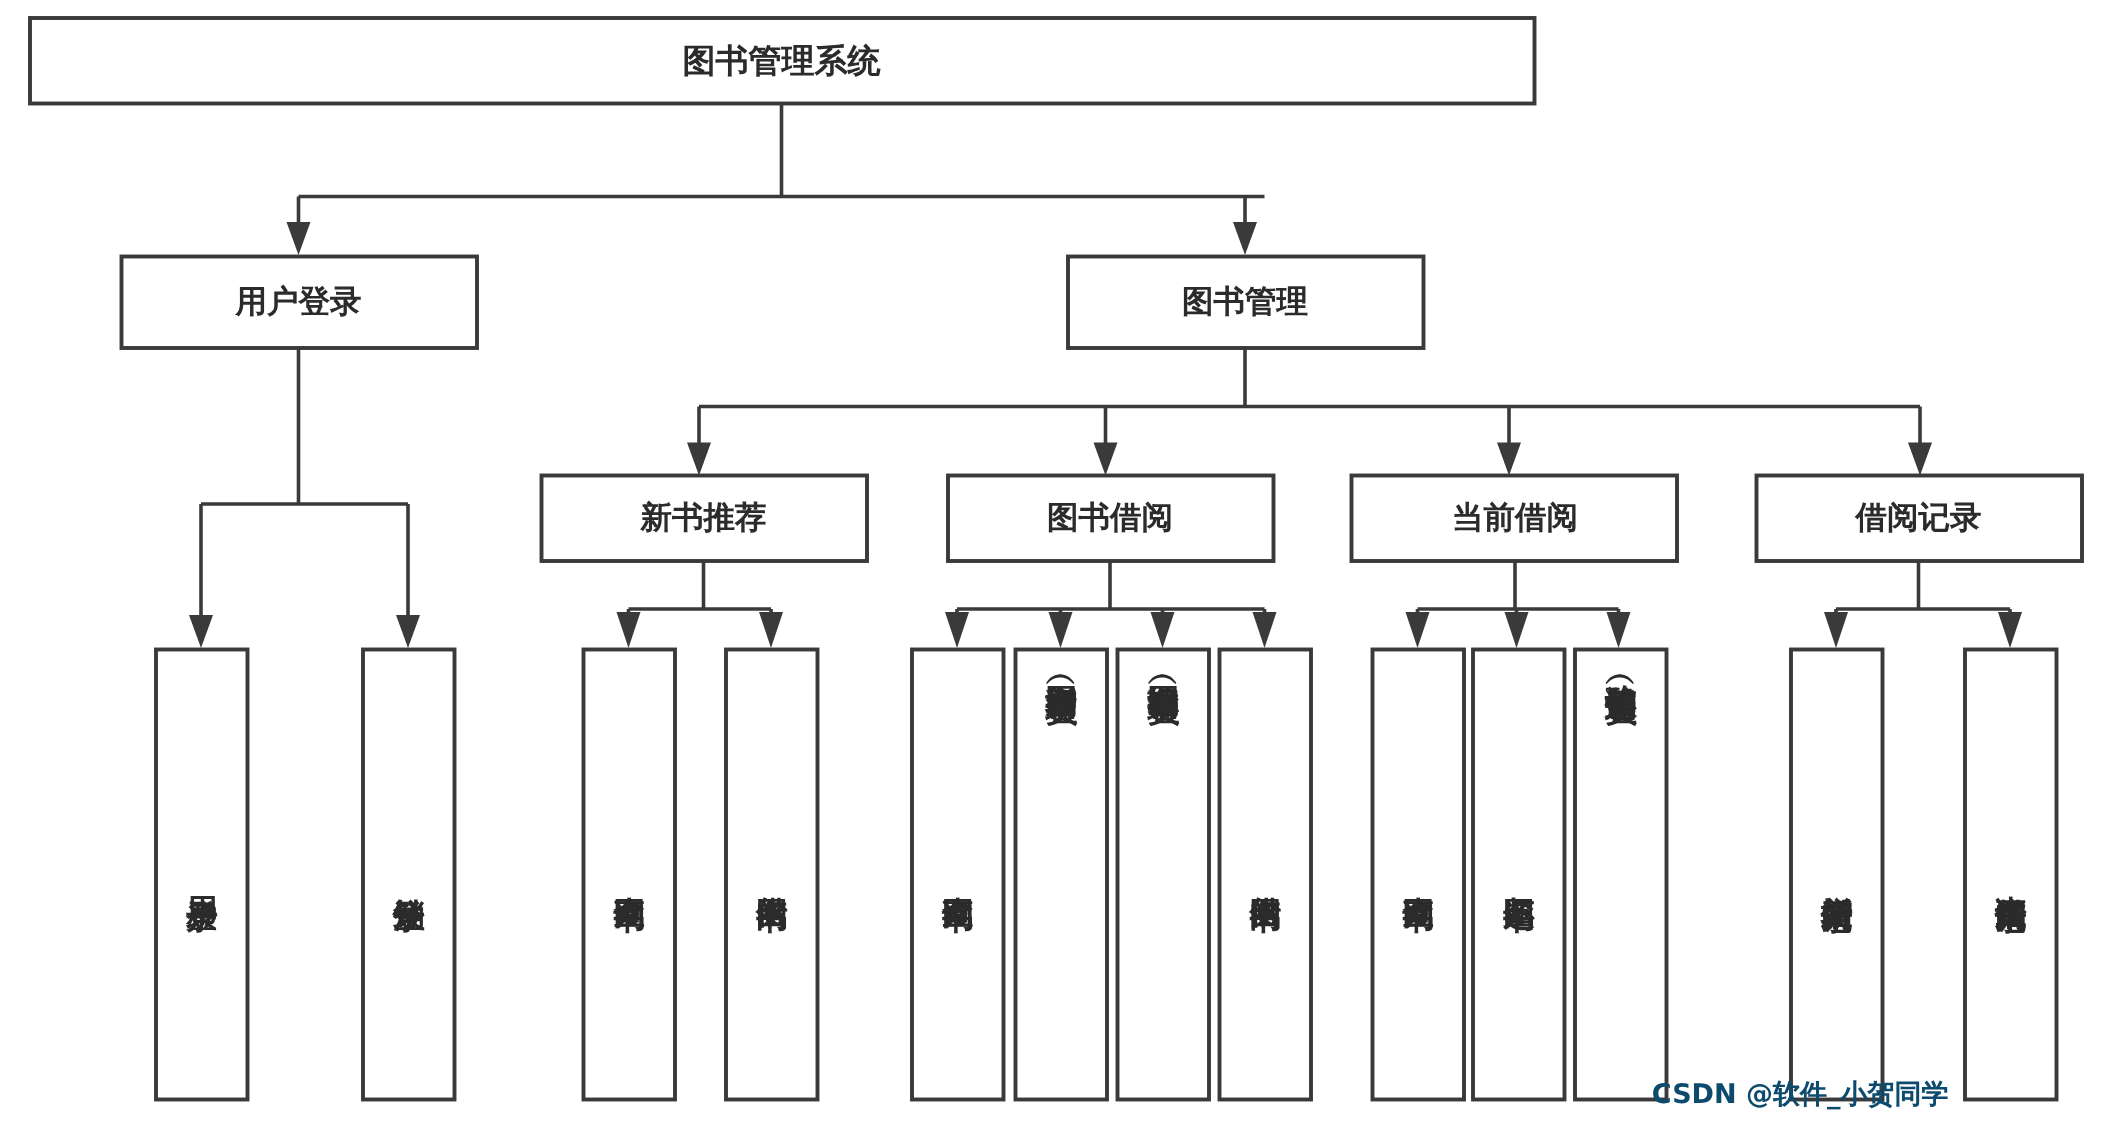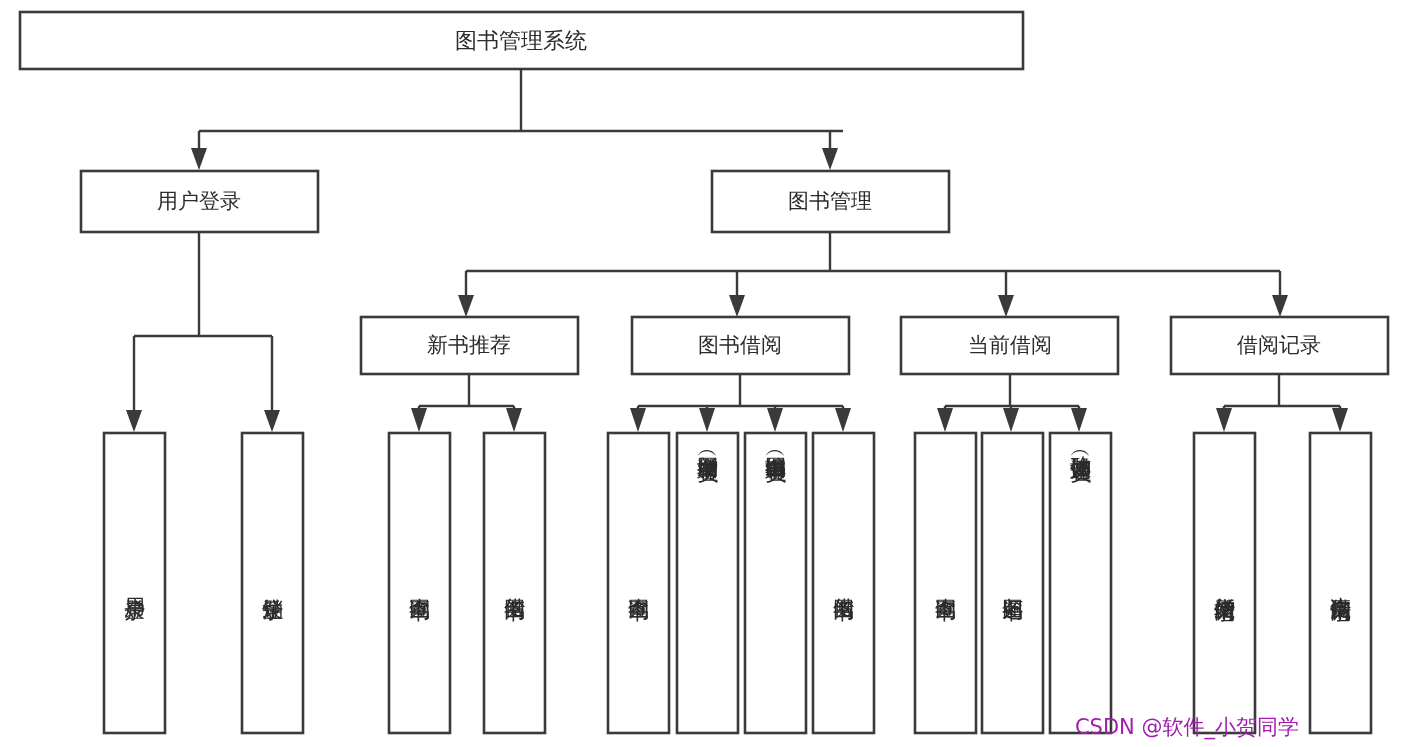--- a/index.html
+++ b/index.html
@@ -11,20 +11,21 @@
     width: 1405px;
     height: 747px;
     font-family: "DejaVu Sans", "Liberation Sans", sans-serif;
     overflow: hidden;
     position: relative;
   }
   #diagram-root {
     position: relative;
     width: 1307px;
     height: 747px;
+    font-weight: bold;
   }
   svg.diagram-svg {
     position: absolute;
     top: 0;
     left: 0;
     width: 1405px;
     height: 747px;
   }
   .node-box {
     fill: #ffffff;
@@ -68,22 +69,22 @@
     line-height: 1.06;
     color: #2b2b2b;
     letter-spacing: 1px;
     white-space: nowrap;
   }
   .watermark {
     position: absolute;
     right: 8px;
     bottom: 6px;
     font-family: "DejaVu Sans", "Liberation Sans", sans-serif;
-    font-size: 21px;
-    color: #a21caf;
+    font-size: 18px;
+    color: #0c4a6e;
     white-space: nowrap;
     user-select: none;
   }
 </style>
 </head>
 <body>
 
 <div id="diagram-root">
 
   <svg class="diagram-svg" viewBox="0 0 1405 747" xmlns="http://www.w3.org/2000/svg">

